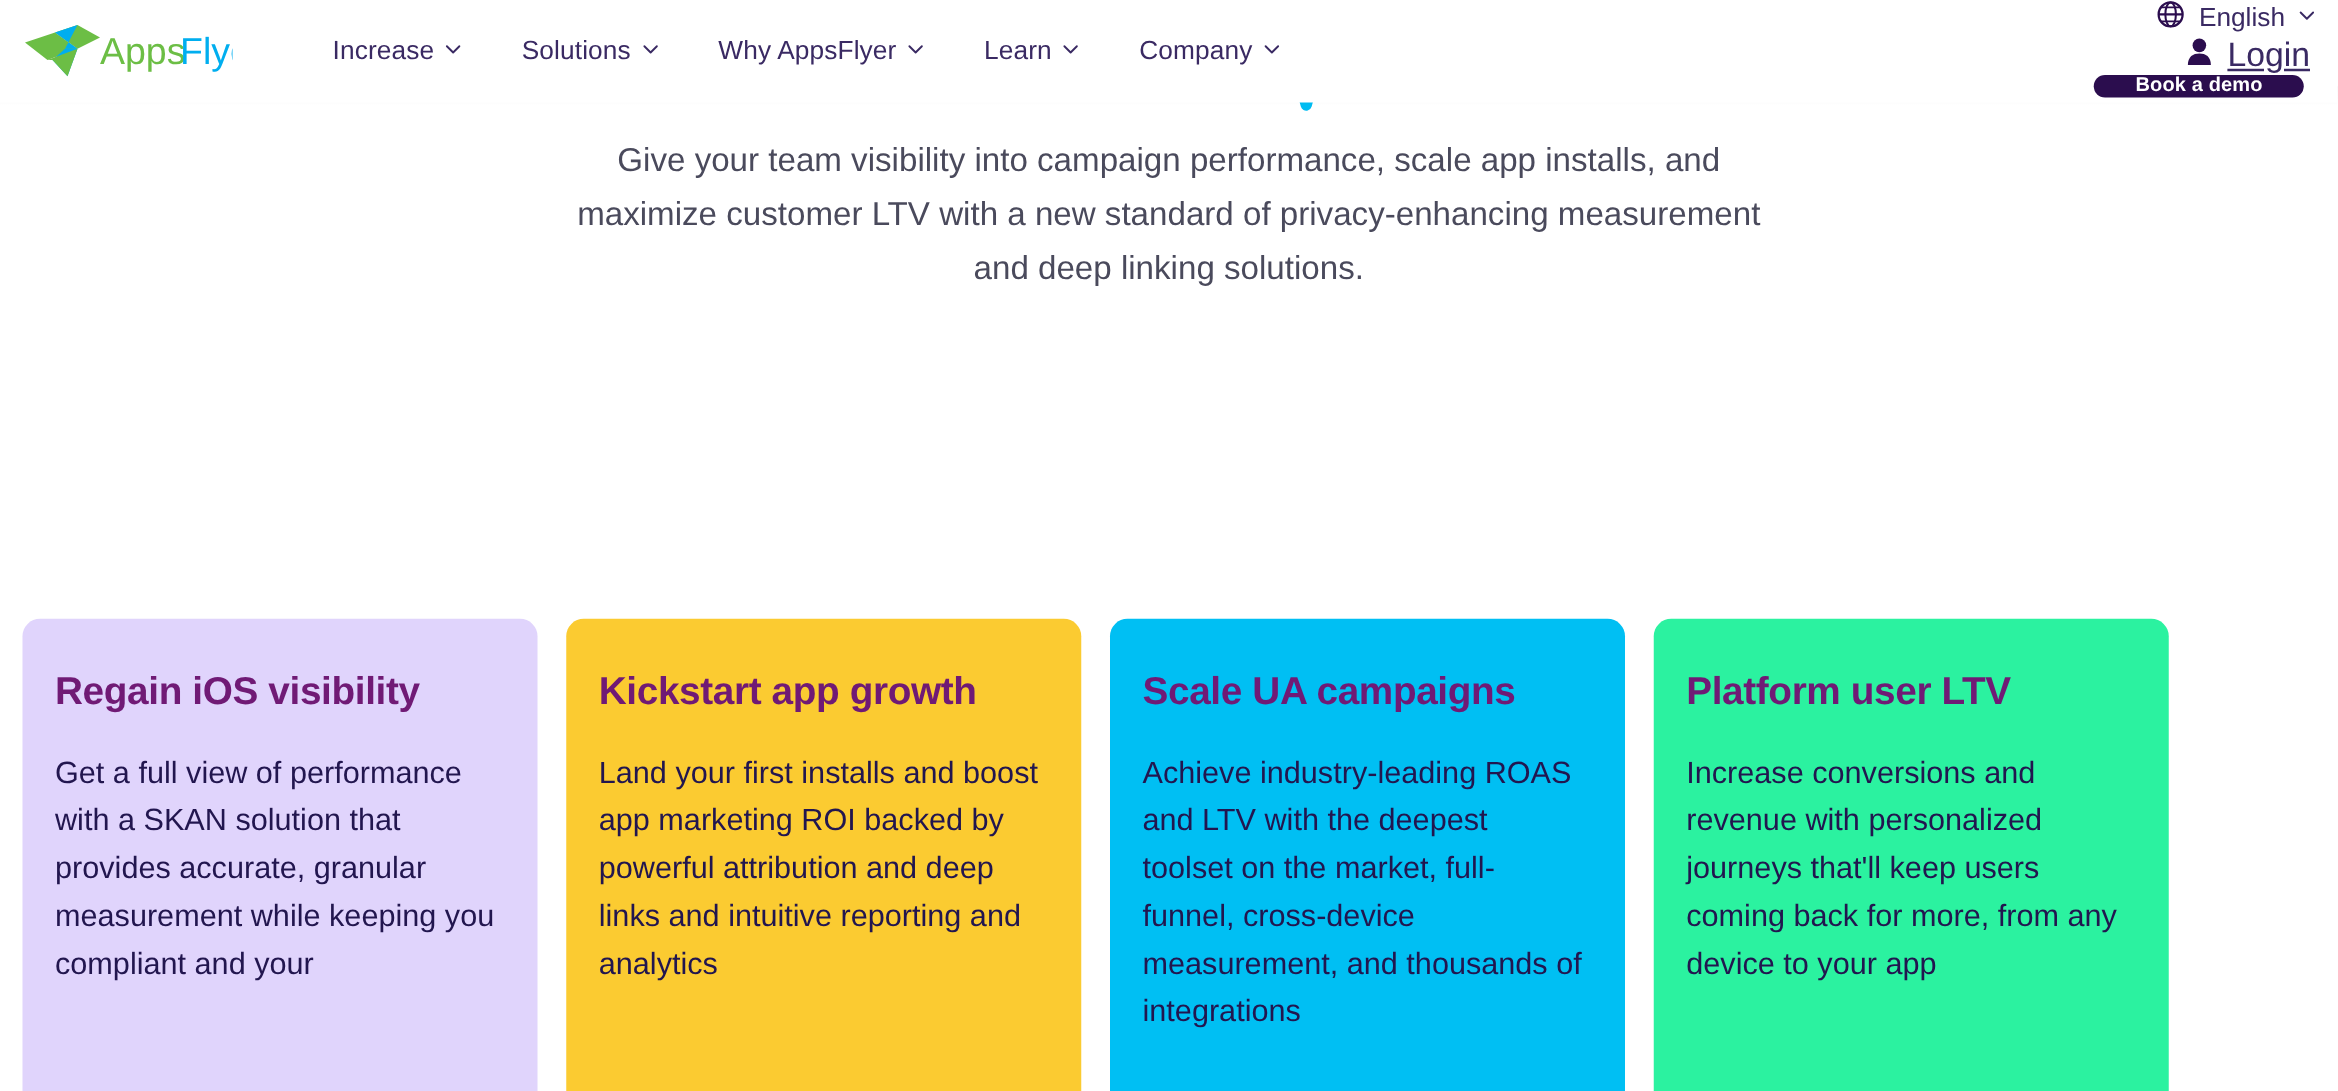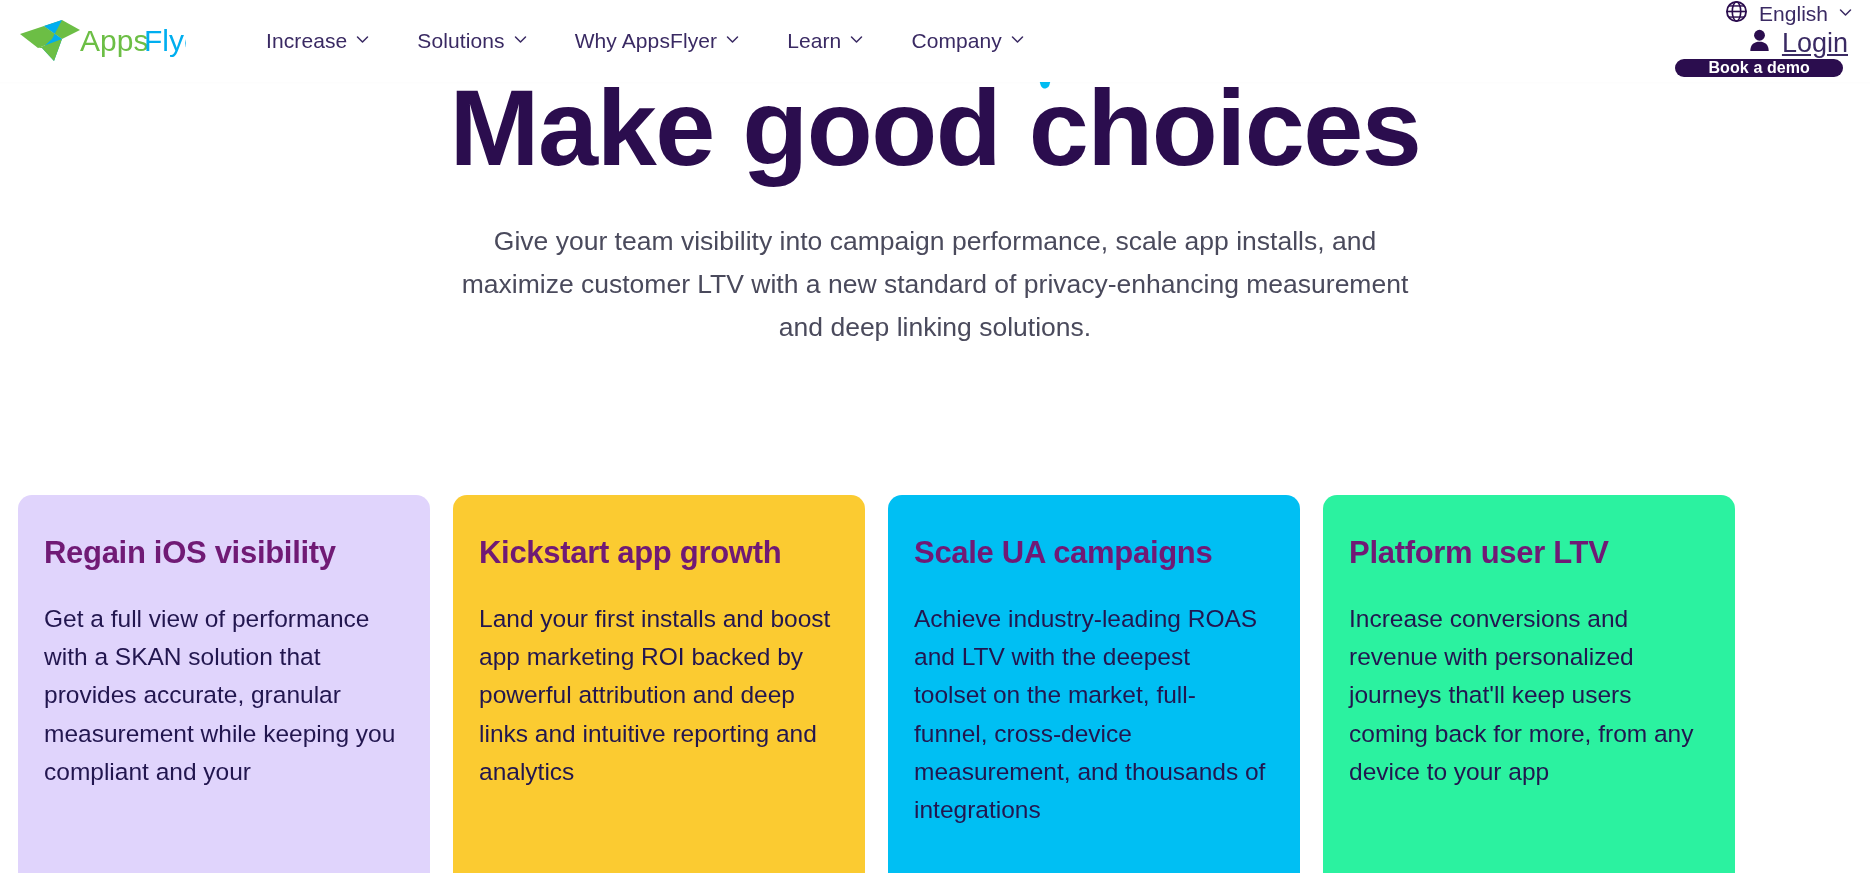--- a/index.html
+++ b/index.html
@@ -281,21 +281,20 @@
     </a>
 
     <button class="demo-btn">Book a demo</button>
 
   </div>
 </div>
 <div class="header-shadow"></div>
 
 <section class="hero">
   <h1 class="hero-title">
-    <span>Make good choices</span>
     <span class="accent-mark">
       <svg width="26" height="40" viewBox="0 0 26 40">
         <path d="M3 -8 L13 28 L23 -8" fill="none" stroke="#00BCF2" stroke-width="9" stroke-linejoin="round"></path>
       </svg>
     </span>
   </h1>
   <p class="hero-sub">Give your team visibility into campaign performance, scale app installs, and maximize customer LTV with a new standard of privacy-enhancing measurement and deep linking solutions.</p>
 </section>
 
 <section class="cards">

